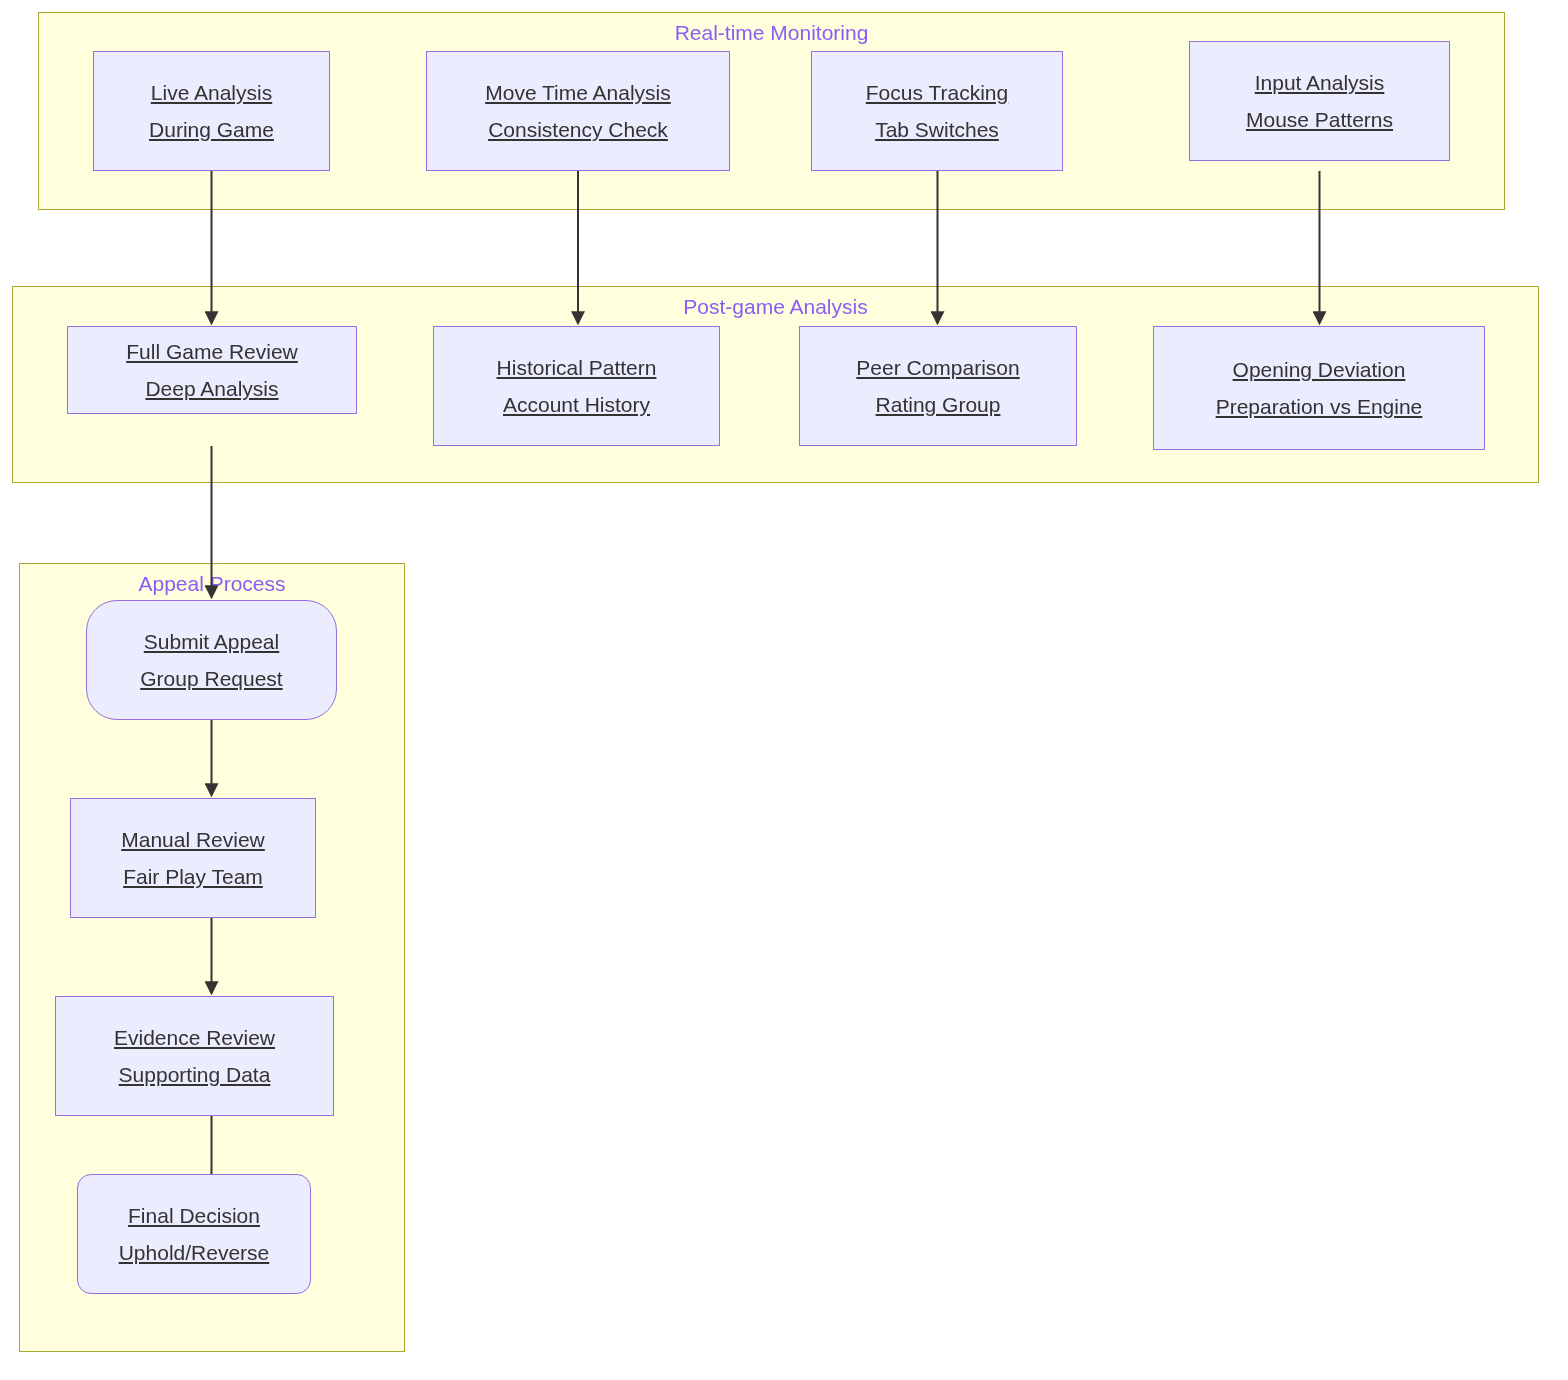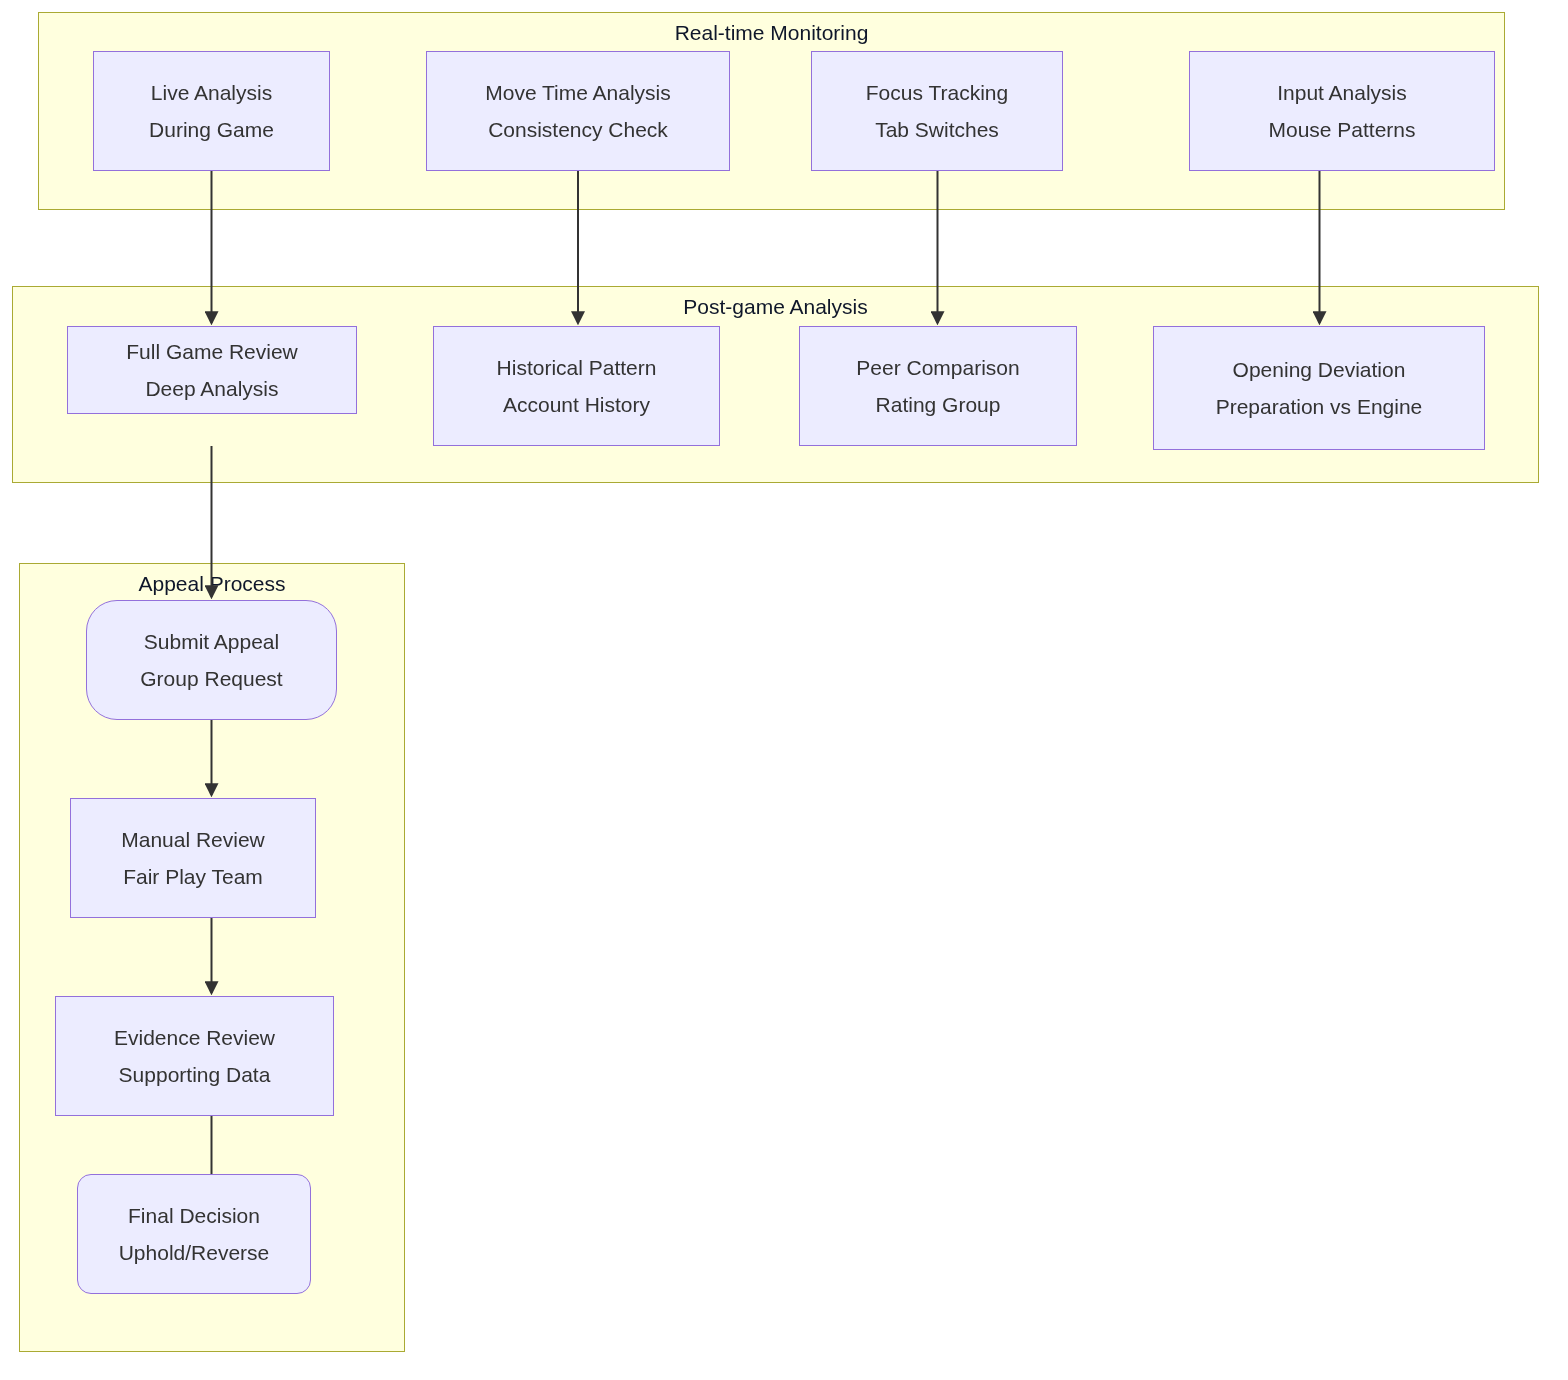--- a/index.html
+++ b/index.html
@@ -18,36 +18,37 @@
   .cluster {
     position: absolute;
     background: #ffffde;
     border: 1.5px solid #aaaa33;
     box-sizing: border-box;
   }
   .cluster-title {
     margin-top: 8px;
     text-align: center;
     font-size: 21px;
-    color: #0f172a;
+    color: #8b5cf6;
     white-space: nowrap;
   }
   .node {
     position: absolute;
     background: #ECECFF;
     border: 1.5px solid #9370DB;
     box-sizing: border-box;
     display: flex;
     flex-direction: column;
     align-items: center;
     justify-content: center;
     text-align: center;
     font-size: 21px;
     line-height: 37px;
     color: #333333;
+    text-decoration: underline;
   }
   .edges {
     position: absolute;
     left: 0;
     top: 0;
     pointer-events: none;
   }
   .edges line {
     stroke: #333333;
     stroke-width: 2px;
@@ -92,21 +93,21 @@
 <div class="node" style="left:426px; top:51px; width:304px; height:120px;">
   <span>Move Time Analysis</span>
   <span>Consistency Check</span>
 </div>
 
 <div class="node" style="left:811px; top:51px; width:252px; height:120px;">
   <span>Focus Tracking</span>
   <span>Tab Switches</span>
 </div>
 
-<div class="node" style="left:1189px; top:51px; width:306px; height:120px;">
+<div class="node" style="left:1189px; top:41px; width:261px; height:120px;">
   <span>Input Analysis</span>
   <span>Mouse Patterns</span>
 </div>
 
 <div class="node" style="left:67px; top:326px; width:290px; height:88px;">
   <span>Full Game Review</span>
   <span>Deep Analysis</span>
 </div>
 
 <div class="node" style="left:433px; top:326px; width:287px; height:120px;">

